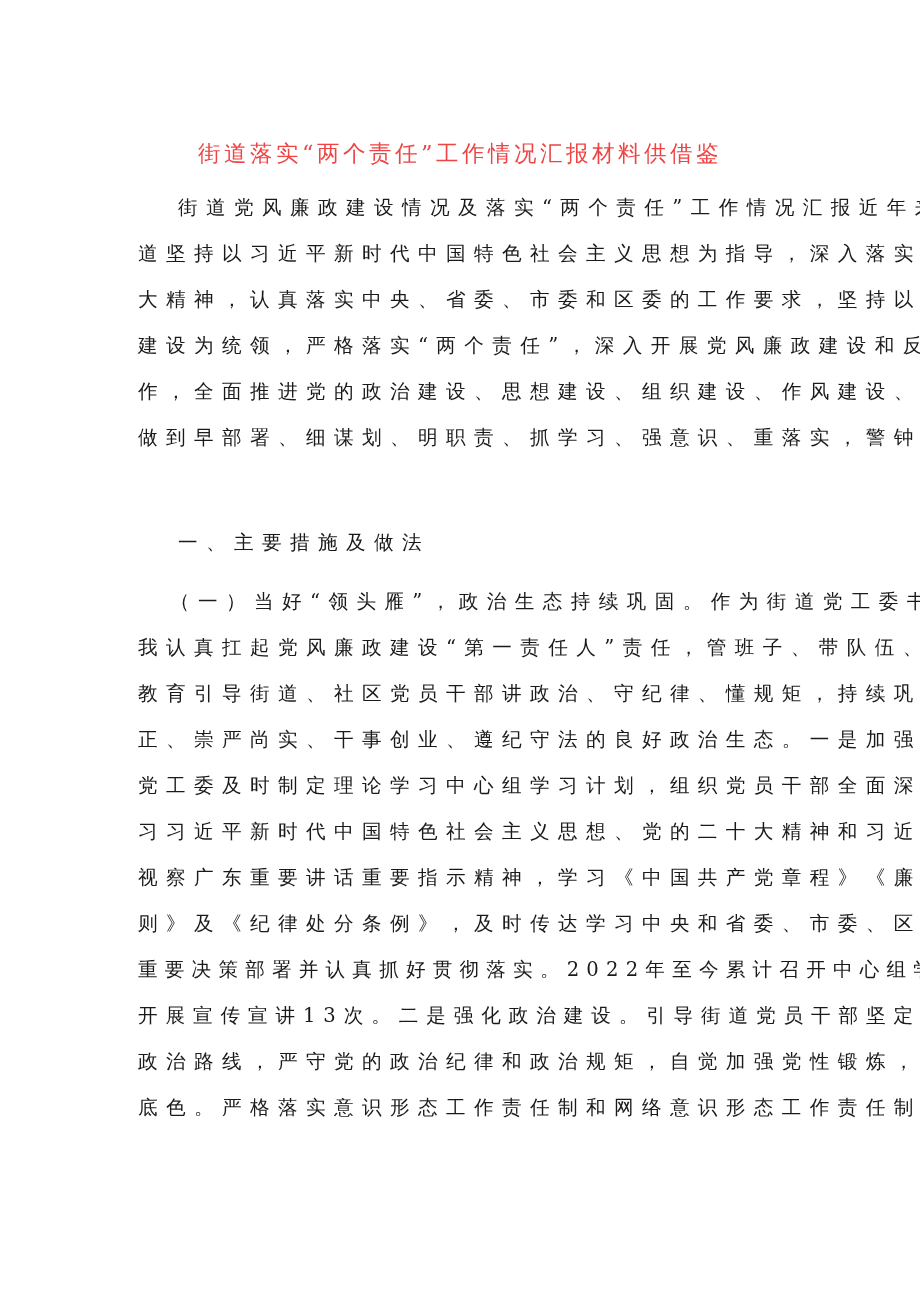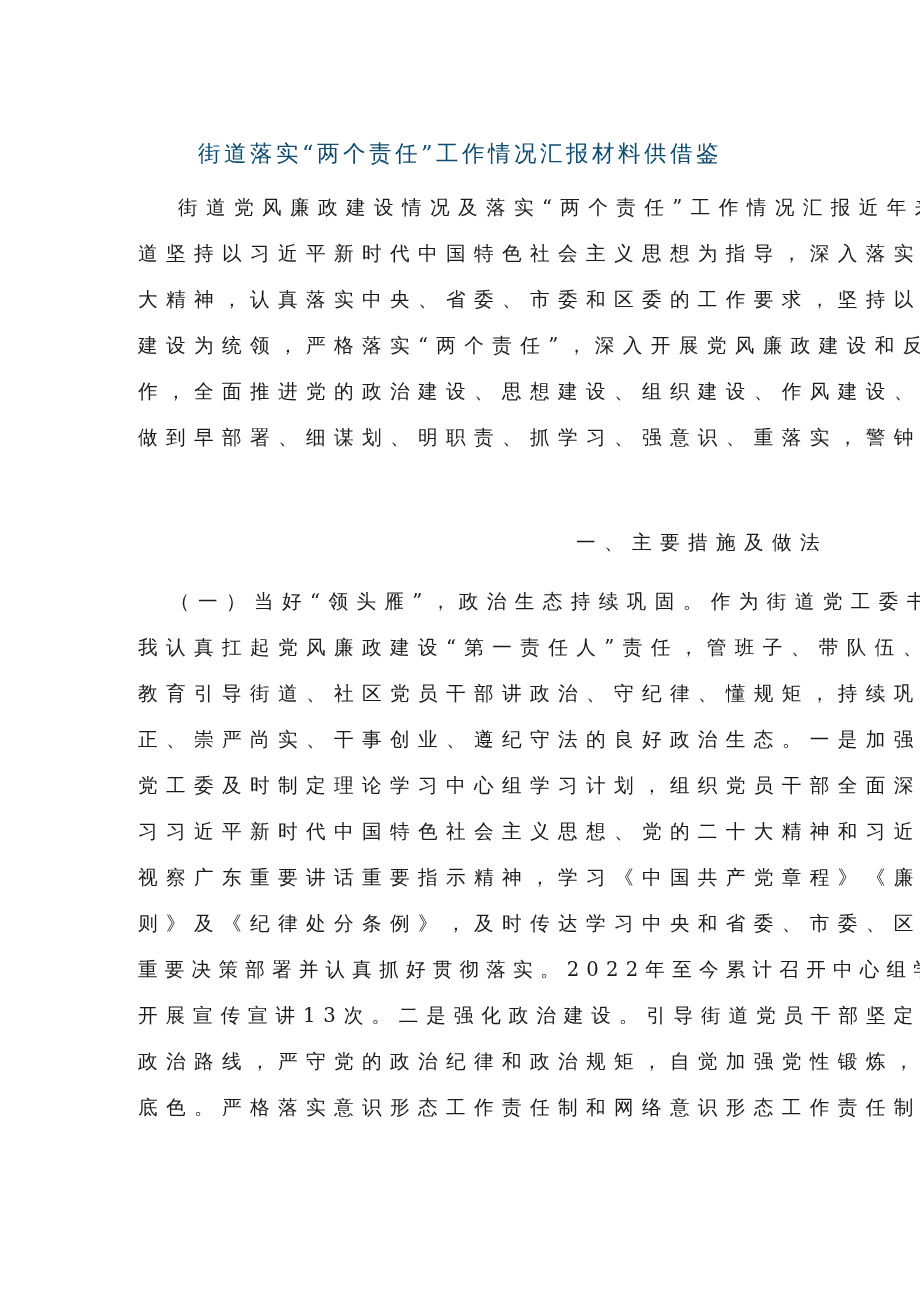--- a/index.html
+++ b/index.html
@@ -24,21 +24,21 @@
     }
     .title {
       position: absolute;
       top: 138px;
       left: 0;
       width: 920px;
       text-align: center;
       font-size: 22.5px;
       letter-spacing: 3.5px;
       line-height: 30px;
-      color: #0c4a6e;
+      color: #ef4444;
       white-space: nowrap;
     }
     .line {
       position: absolute;
       left: 138px;
       width: 650px;
       font-size: 19.6px;
       line-height: 28px;
       letter-spacing: 8.4px;
       color: #1a1a1a;
@@ -51,21 +51,21 @@
 <div class="page">
   <div class="title">街道落实“两个责任”工作情况汇报材料供借鉴</div>
 
   <div class="line" style="top:194px;left:178px;">街道党风廉政建设情况及落实“两个责任”工作情况汇报近年来，街</div>
   <div class="line" style="top:240px;">道坚持以习近平新时代中国特色社会主义思想为指导，深入落实党的二十</div>
   <div class="line" style="top:286px;">大精神，认真落实中央、省委、市委和区委的工作要求，坚持以党的政治</div>
   <div class="line" style="top:332px;">建设为统领，严格落实“两个责任”，深入开展党风廉政建设和反腐败工</div>
   <div class="line" style="top:378px;">作，全面推进党的政治建设、思想建设、组织建设、作风建设、纪律建设，</div>
   <div class="line" style="top:424px;">做到早部署、细谋划、明职责、抓学习、强意识、重落实，警钟长鸣，筑</div>
 
-  <div class="line" style="top:529px;left:178px;text-align:right;">一、主要措施及做法</div>
+  <div class="line" style="top:529px;left:178px;">一、主要措施及做法</div>
 
   <div class="line" style="top:588px;left:170px;">（一）当好“领头雁”，政治生态持续巩固。作为街道党工委书记，</div>
   <div class="line" style="top:634px;">我认真扛起党风廉政建设“第一责任人”责任，管班子、带队伍、作表率，</div>
   <div class="line" style="top:680px;">教育引导街道、社区党员干部讲政治、守纪律、懂规矩，持续巩固风清气</div>
   <div class="line" style="top:726px;">正、崇严尚实、干事创业、遵纪守法的良好政治生态。一是加强理论学习。</div>
   <div class="line" style="top:772px;">党工委及时制定理论学习中心组学习计划，组织党员干部全面深入系统学</div>
   <div class="line" style="top:818px;">习习近平新时代中国特色社会主义思想、党的二十大精神和习近平总书记</div>
   <div class="line" style="top:864px;">视察广东重要讲话重要指示精神，学习《中国共产党章程》《廉洁自律准</div>
   <div class="line" style="top:910px;">则》及《纪律处分条例》，及时传达学习中央和省委、市委、区委作出的</div>
   <div class="line" style="top:956px;letter-spacing:7.2px;">重要决策部署并认真抓好贯彻落实。2022年至今累计召开中心组学习7次，</div>

